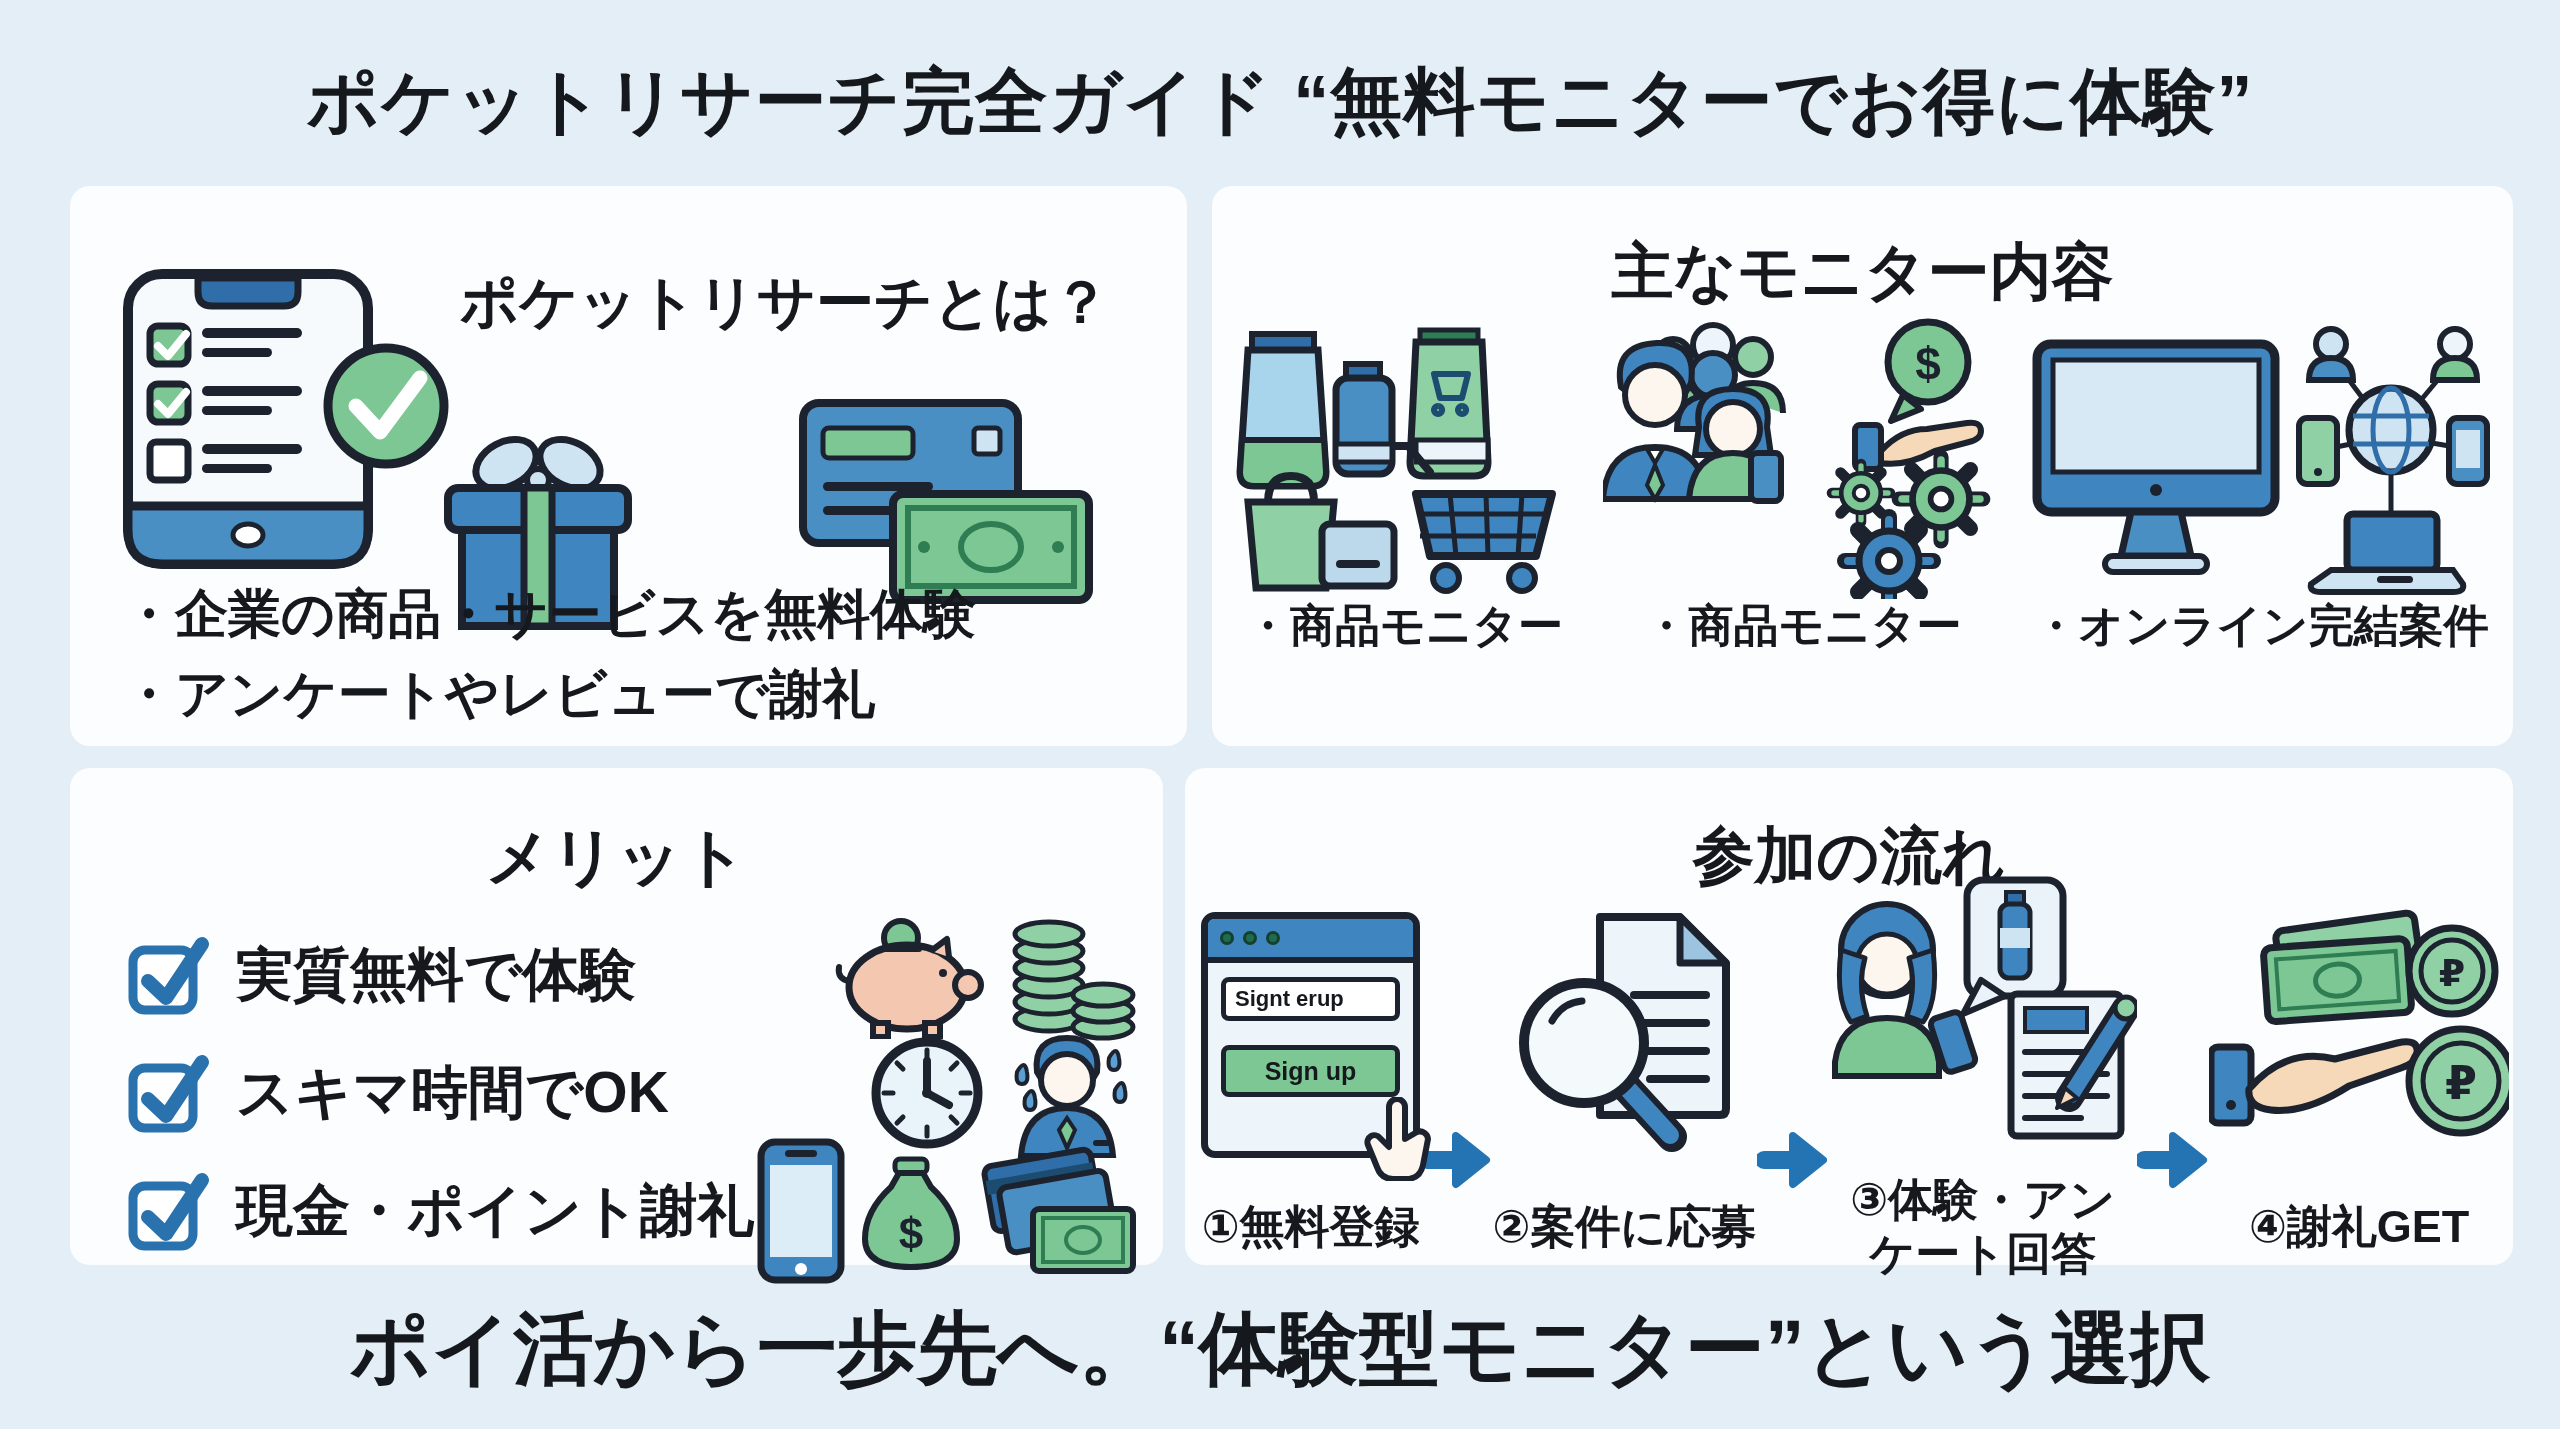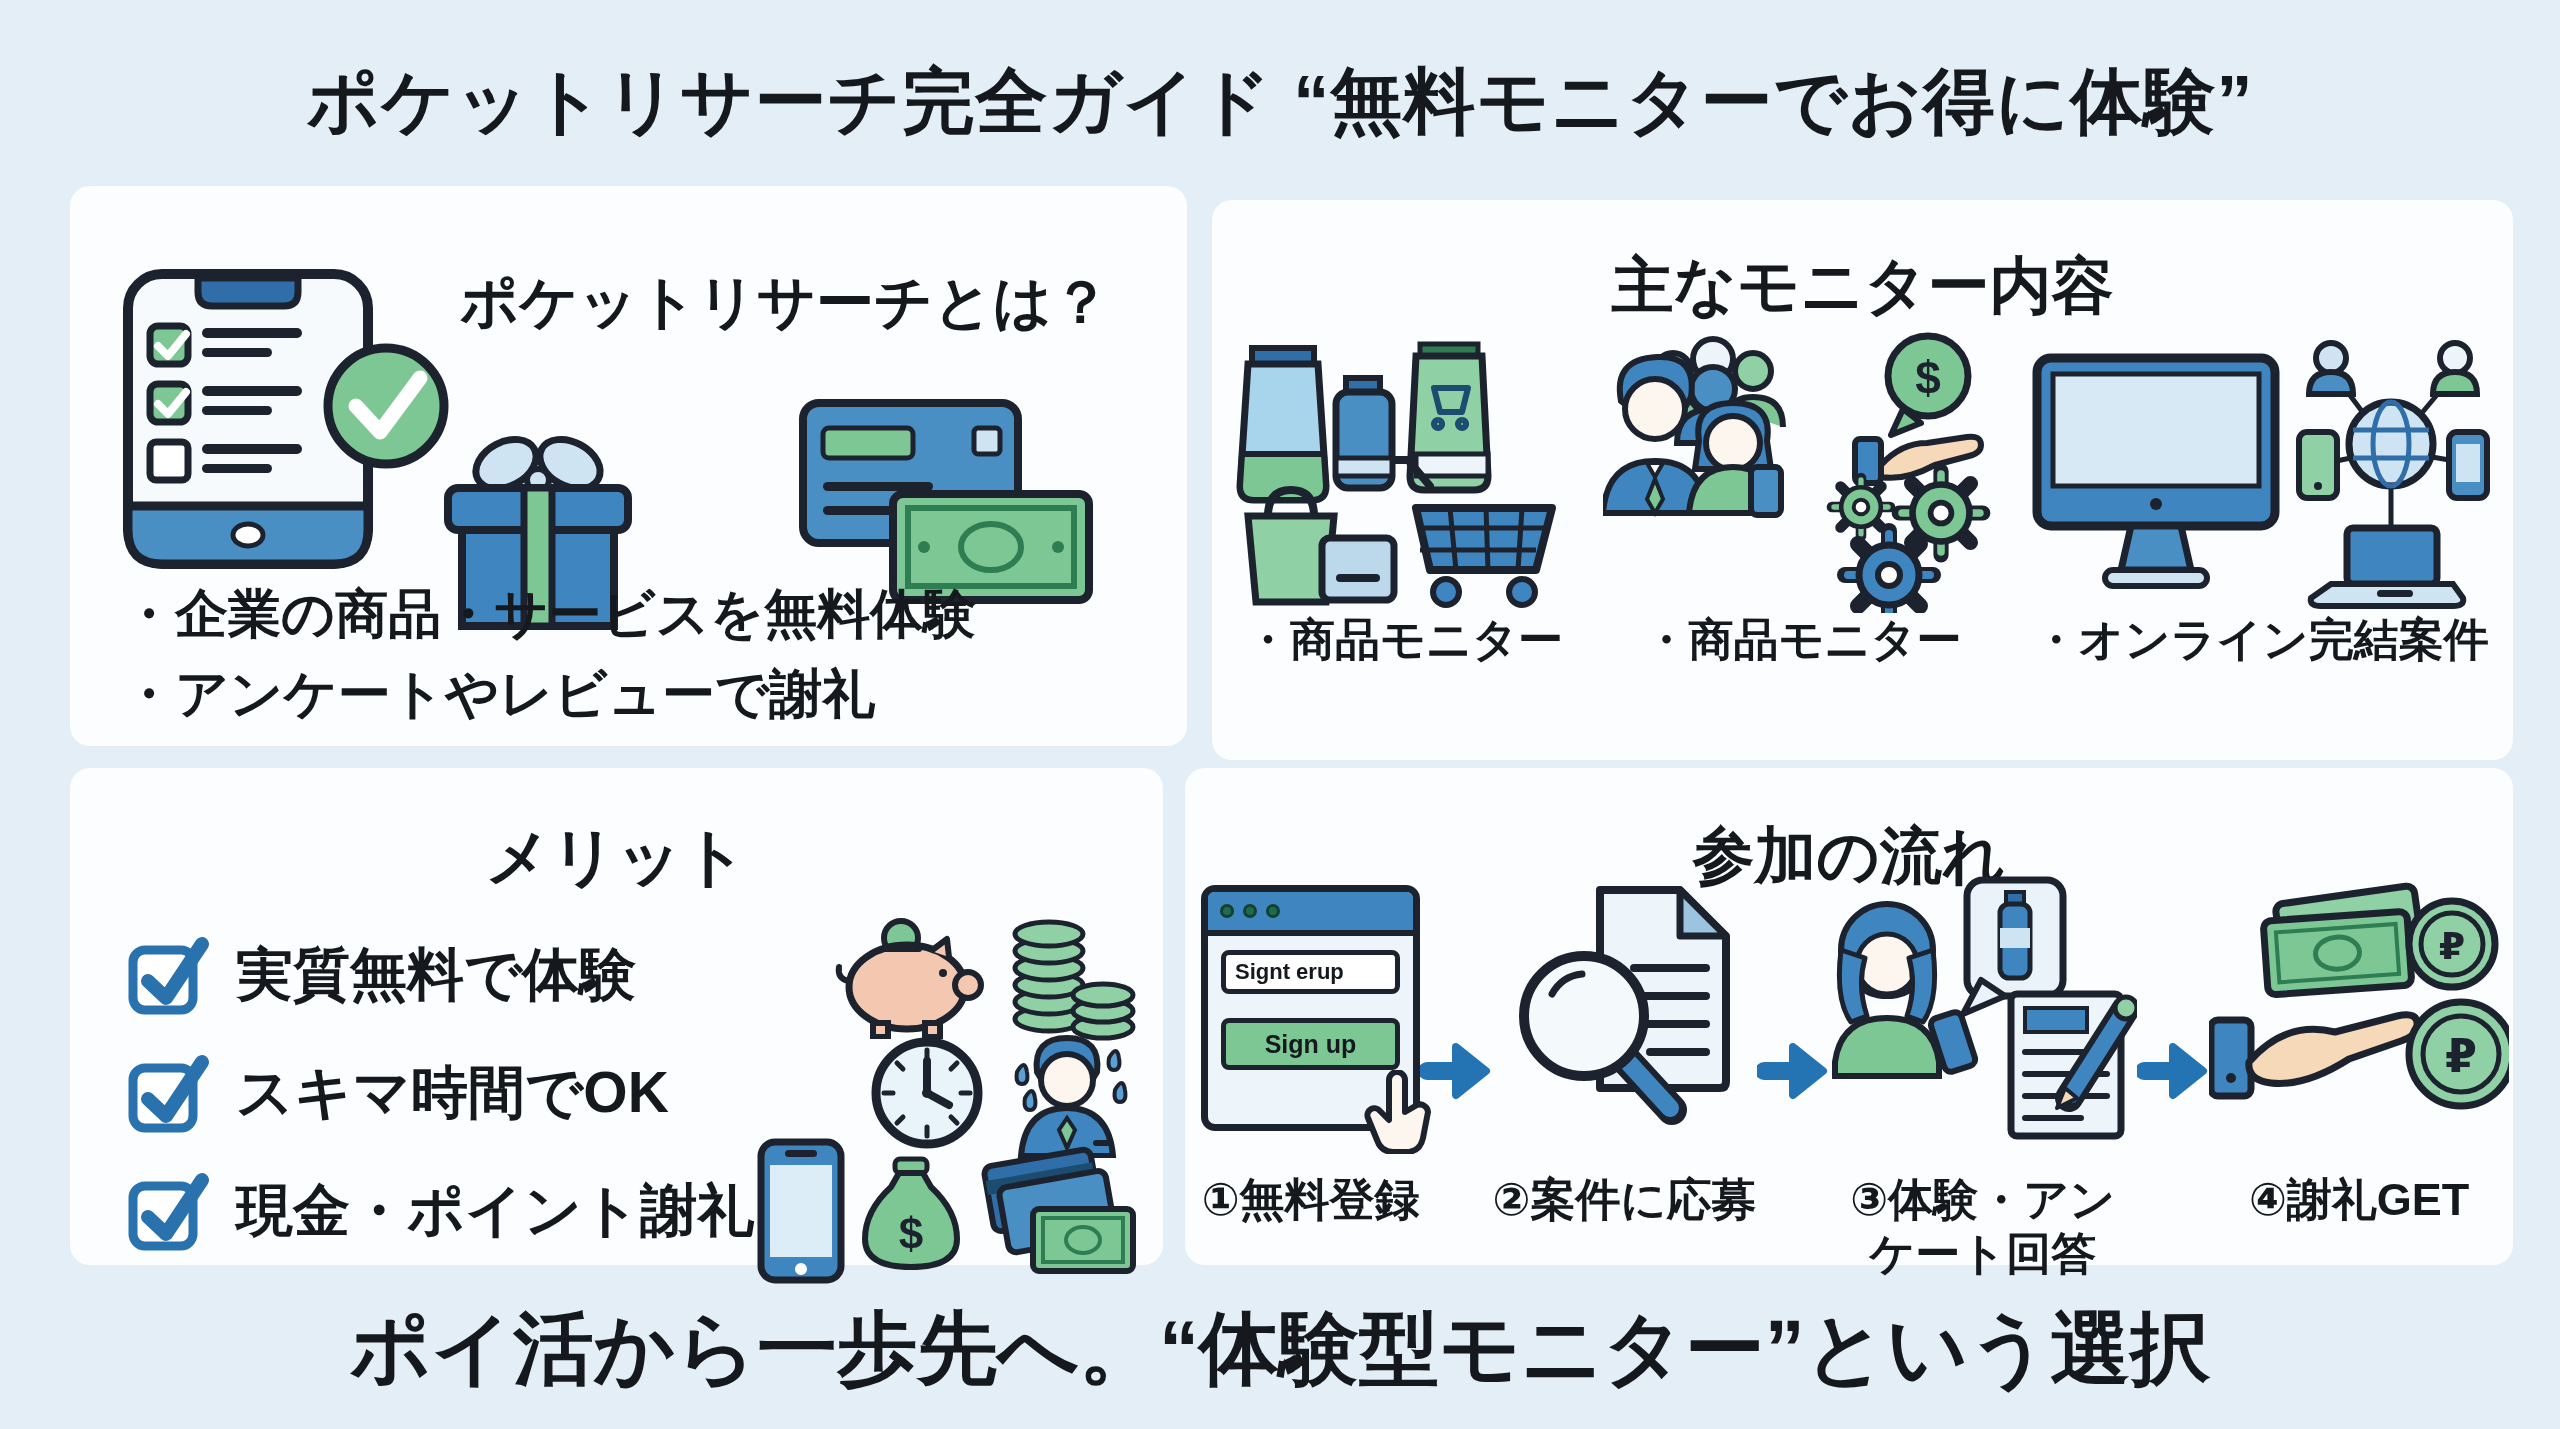--- a/index.html
+++ b/index.html
@@ -5,21 +5,21 @@
   html,body{margin:0;padding:0;}
   body{background:#dfe9f2;}
   .page{position:relative;width:2560px;height:1429px;background:#e4eef6;overflow:hidden;
         font-family:"Liberation Sans","DejaVu Sans",sans-serif;color:#15181c;}
   .main-title{position:absolute;top:54px;left:0;width:100%;text-align:center;
         font-size:72px;font-weight:900;letter-spacing:1px;white-space:nowrap;}
   .tagline{position:absolute;top:1296px;left:0;width:100%;text-align:center;
         font-size:80px;font-weight:900;white-space:nowrap;}
   .panel{position:absolute;background:#fbfdfe;border-radius:20px;}
   .p1{left:70px;top:186px;width:1117px;height:560px;}
-  .p2{left:1212px;top:186px;width:1301px;height:560px;margin-top:14px;}
+  .p2{left:1212px;top:186px;width:1301px;height:560px;}
   .p3{left:70px;top:768px;width:1093px;height:497px;}
   .p4{left:1185px;top:768px;width:1328px;height:497px;}
 
   .p1-title{position:absolute;left:330px;top:78px;width:770px;text-align:center;
         font-size:58px;font-weight:900;white-space:nowrap;}
   .p1-phone{position:absolute;left:48px;top:80px;}
   .p1-gift{position:absolute;left:368px;top:238px;}
   .p1-card{position:absolute;left:728px;top:212px;}
   .p1-bullets{position:absolute;left:52px;top:388px;font-size:53px;font-weight:900;line-height:1.5;white-space:nowrap;}
 
@@ -29,21 +29,21 @@
   .col-ic{height:252px;display:flex;align-items:center;justify-content:center;}
   .col-label{font-size:45px;font-weight:900;margin-top:12px;white-space:nowrap;}
 
   .p3-title{position:absolute;top:46px;left:0;width:100%;text-align:center;font-size:64px;font-weight:900;}
   .p3-rows{position:absolute;left:56px;top:156px;right:26px;}
   .m-row{display:flex;align-items:center;height:102px;margin-bottom:16px;}
   .m-label{font-size:57px;font-weight:900;margin-left:26px;flex:1;white-space:nowrap;}
   .m-icons{display:flex;align-items:center;gap:10px;}
 
   .p4-title{position:absolute;top:46px;left:0;width:100%;text-align:center;font-size:62px;font-weight:900;}
-  .flow{position:absolute;left:16px;right:4px;top:106px;display:flex;justify-content:space-between;}
+  .flow{position:absolute;left:16px;right:4px;top:106px;display:flex;justify-content:space-between;align-items:center;}
   .step{display:flex;flex-direction:column;align-items:center;}
   .icon-box{height:268px;display:flex;align-items:center;justify-content:center;position:relative;}
   .step-label{font-size:45px;font-weight:900;margin-top:31px;text-align:center;line-height:1.2;white-space:nowrap;}
   .flow-arrow{margin-top:165px;flex:0 0 auto;}
 
   .browser{width:205px;height:232px;background:#eef5fa;border:7px solid #1c232e;border-radius:14px;position:relative;}
   .browser-bar{height:38px;background:#3f85c0;border-bottom:6px solid #1c232e;
         border-radius:6px 6px 0 0;display:flex;align-items:center;gap:9px;padding-left:12px;}
   .win-dot{width:14px;height:14px;border-radius:50%;background:#1e6b50;border:3px solid #14402f;box-sizing:border-box;}
   .browser-input{position:absolute;left:13px;right:13px;top:58px;height:44px;background:#ffffff;

